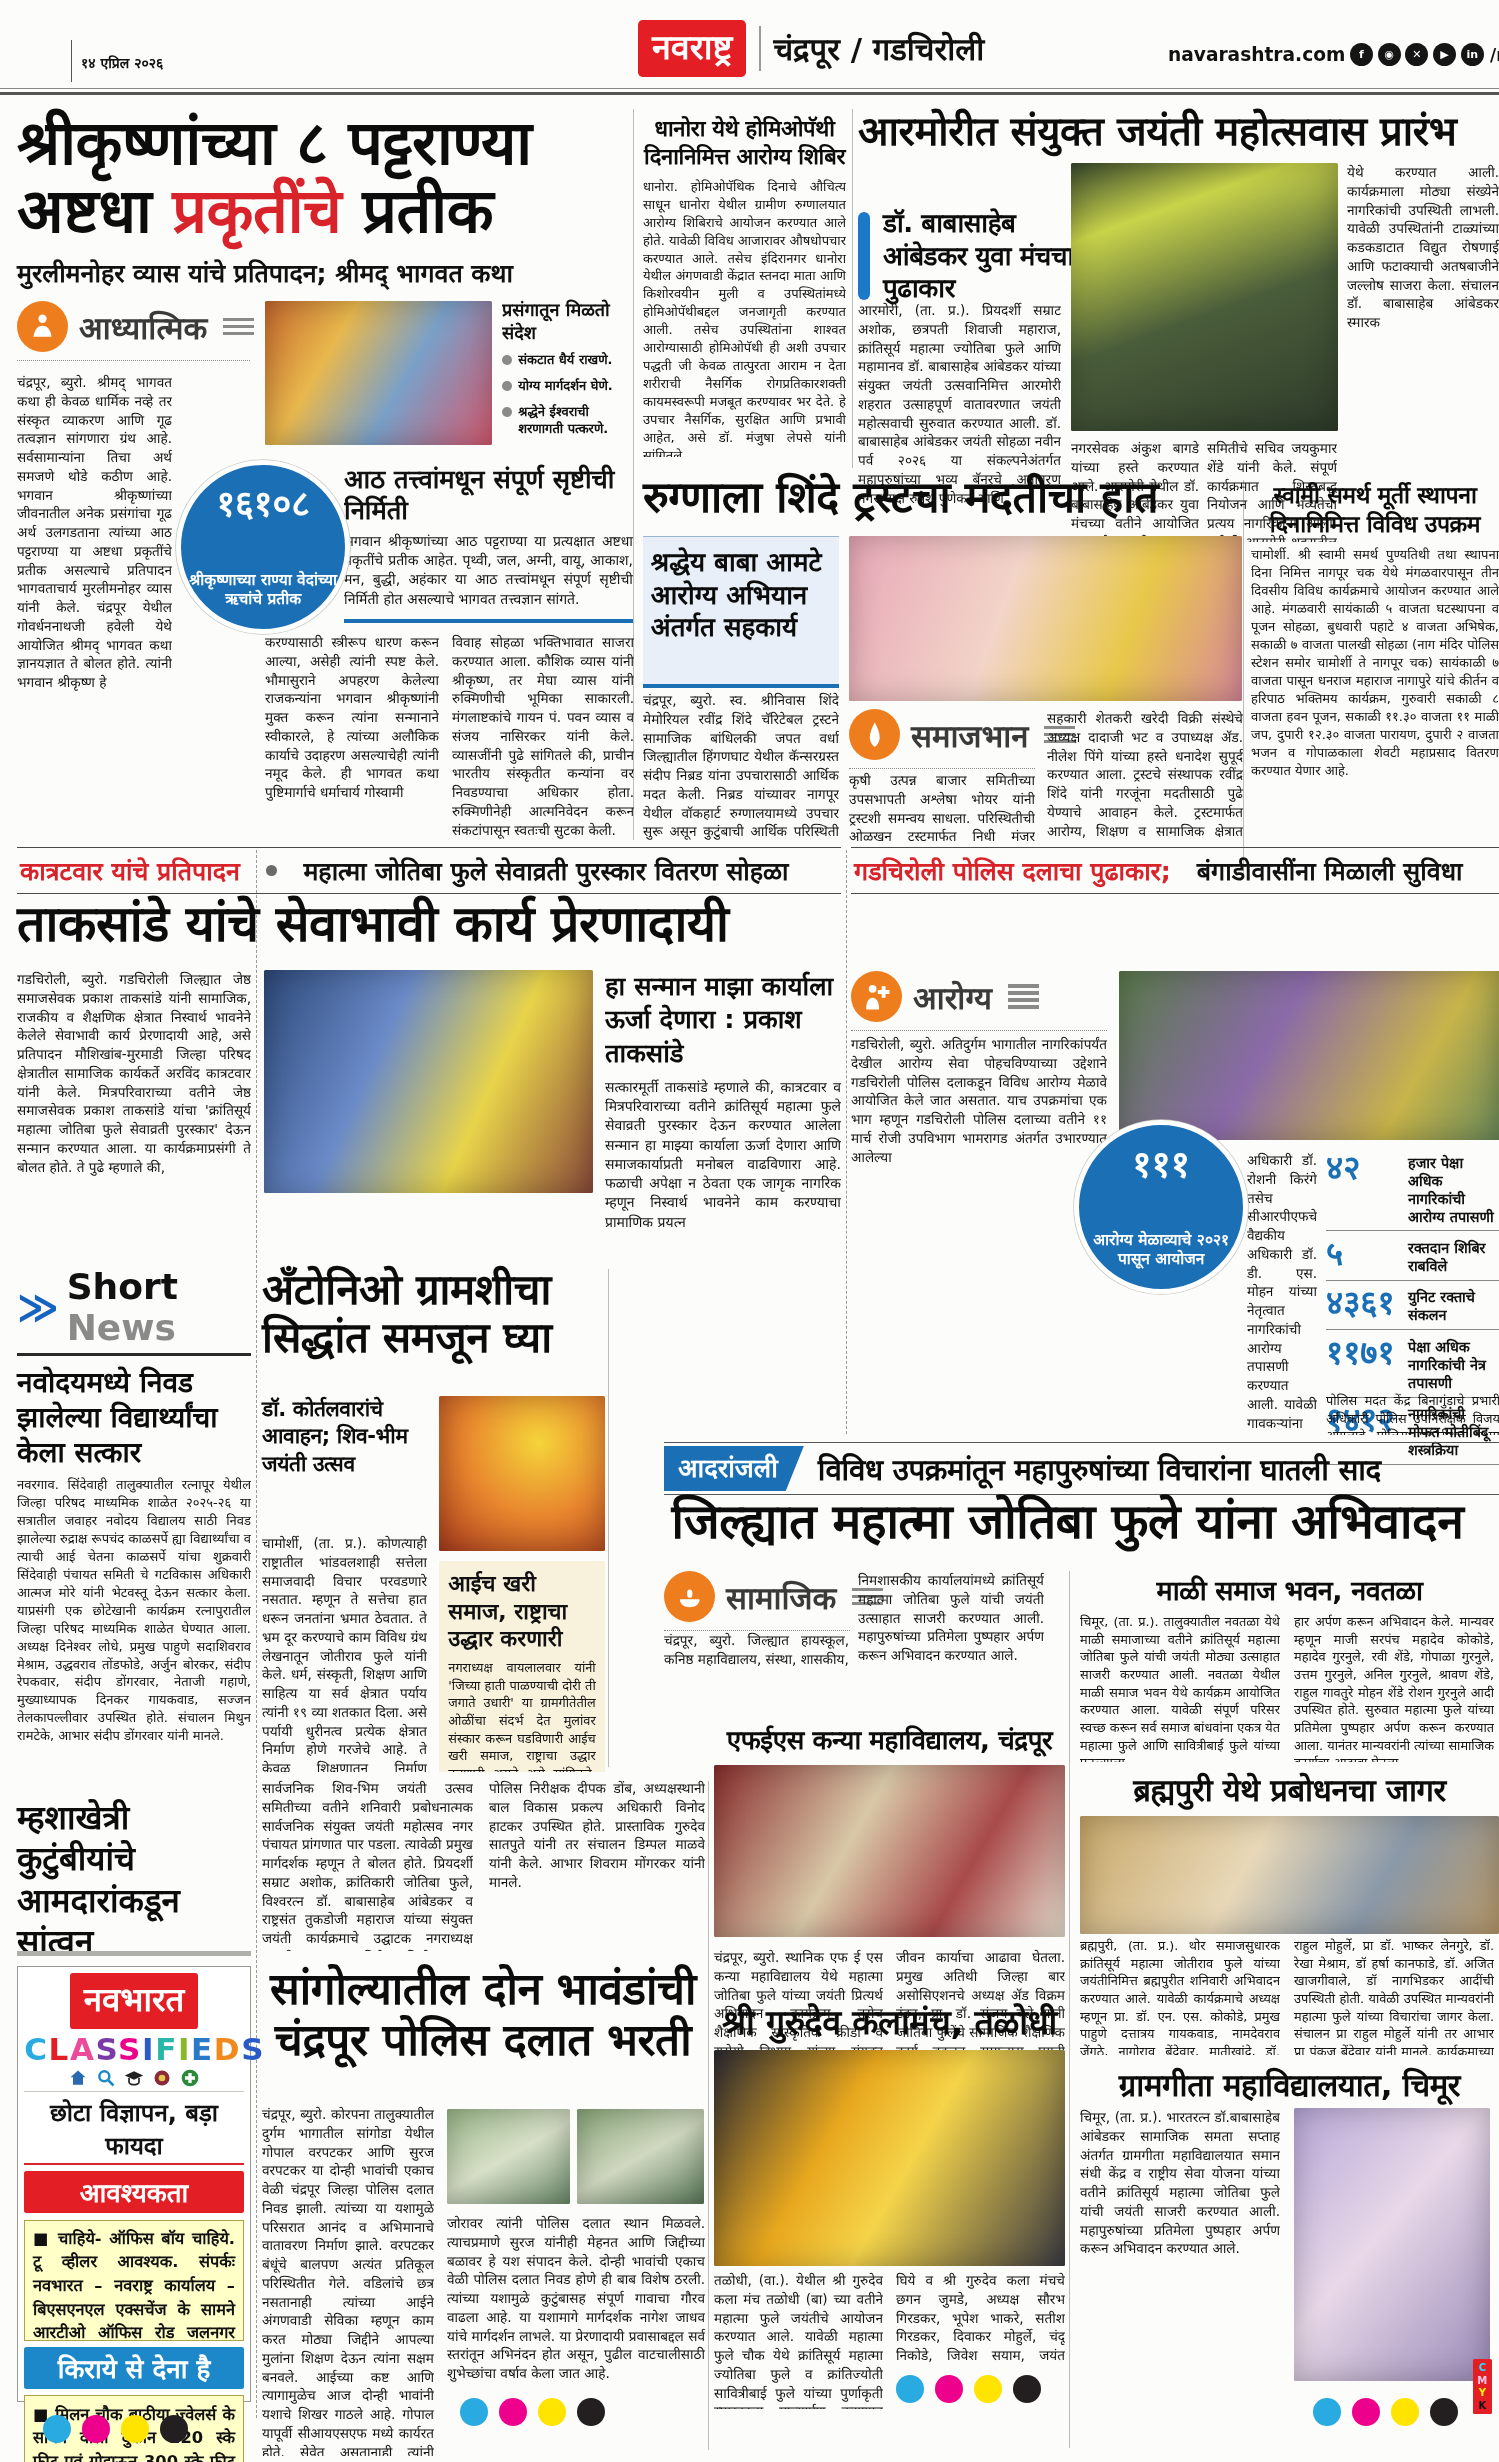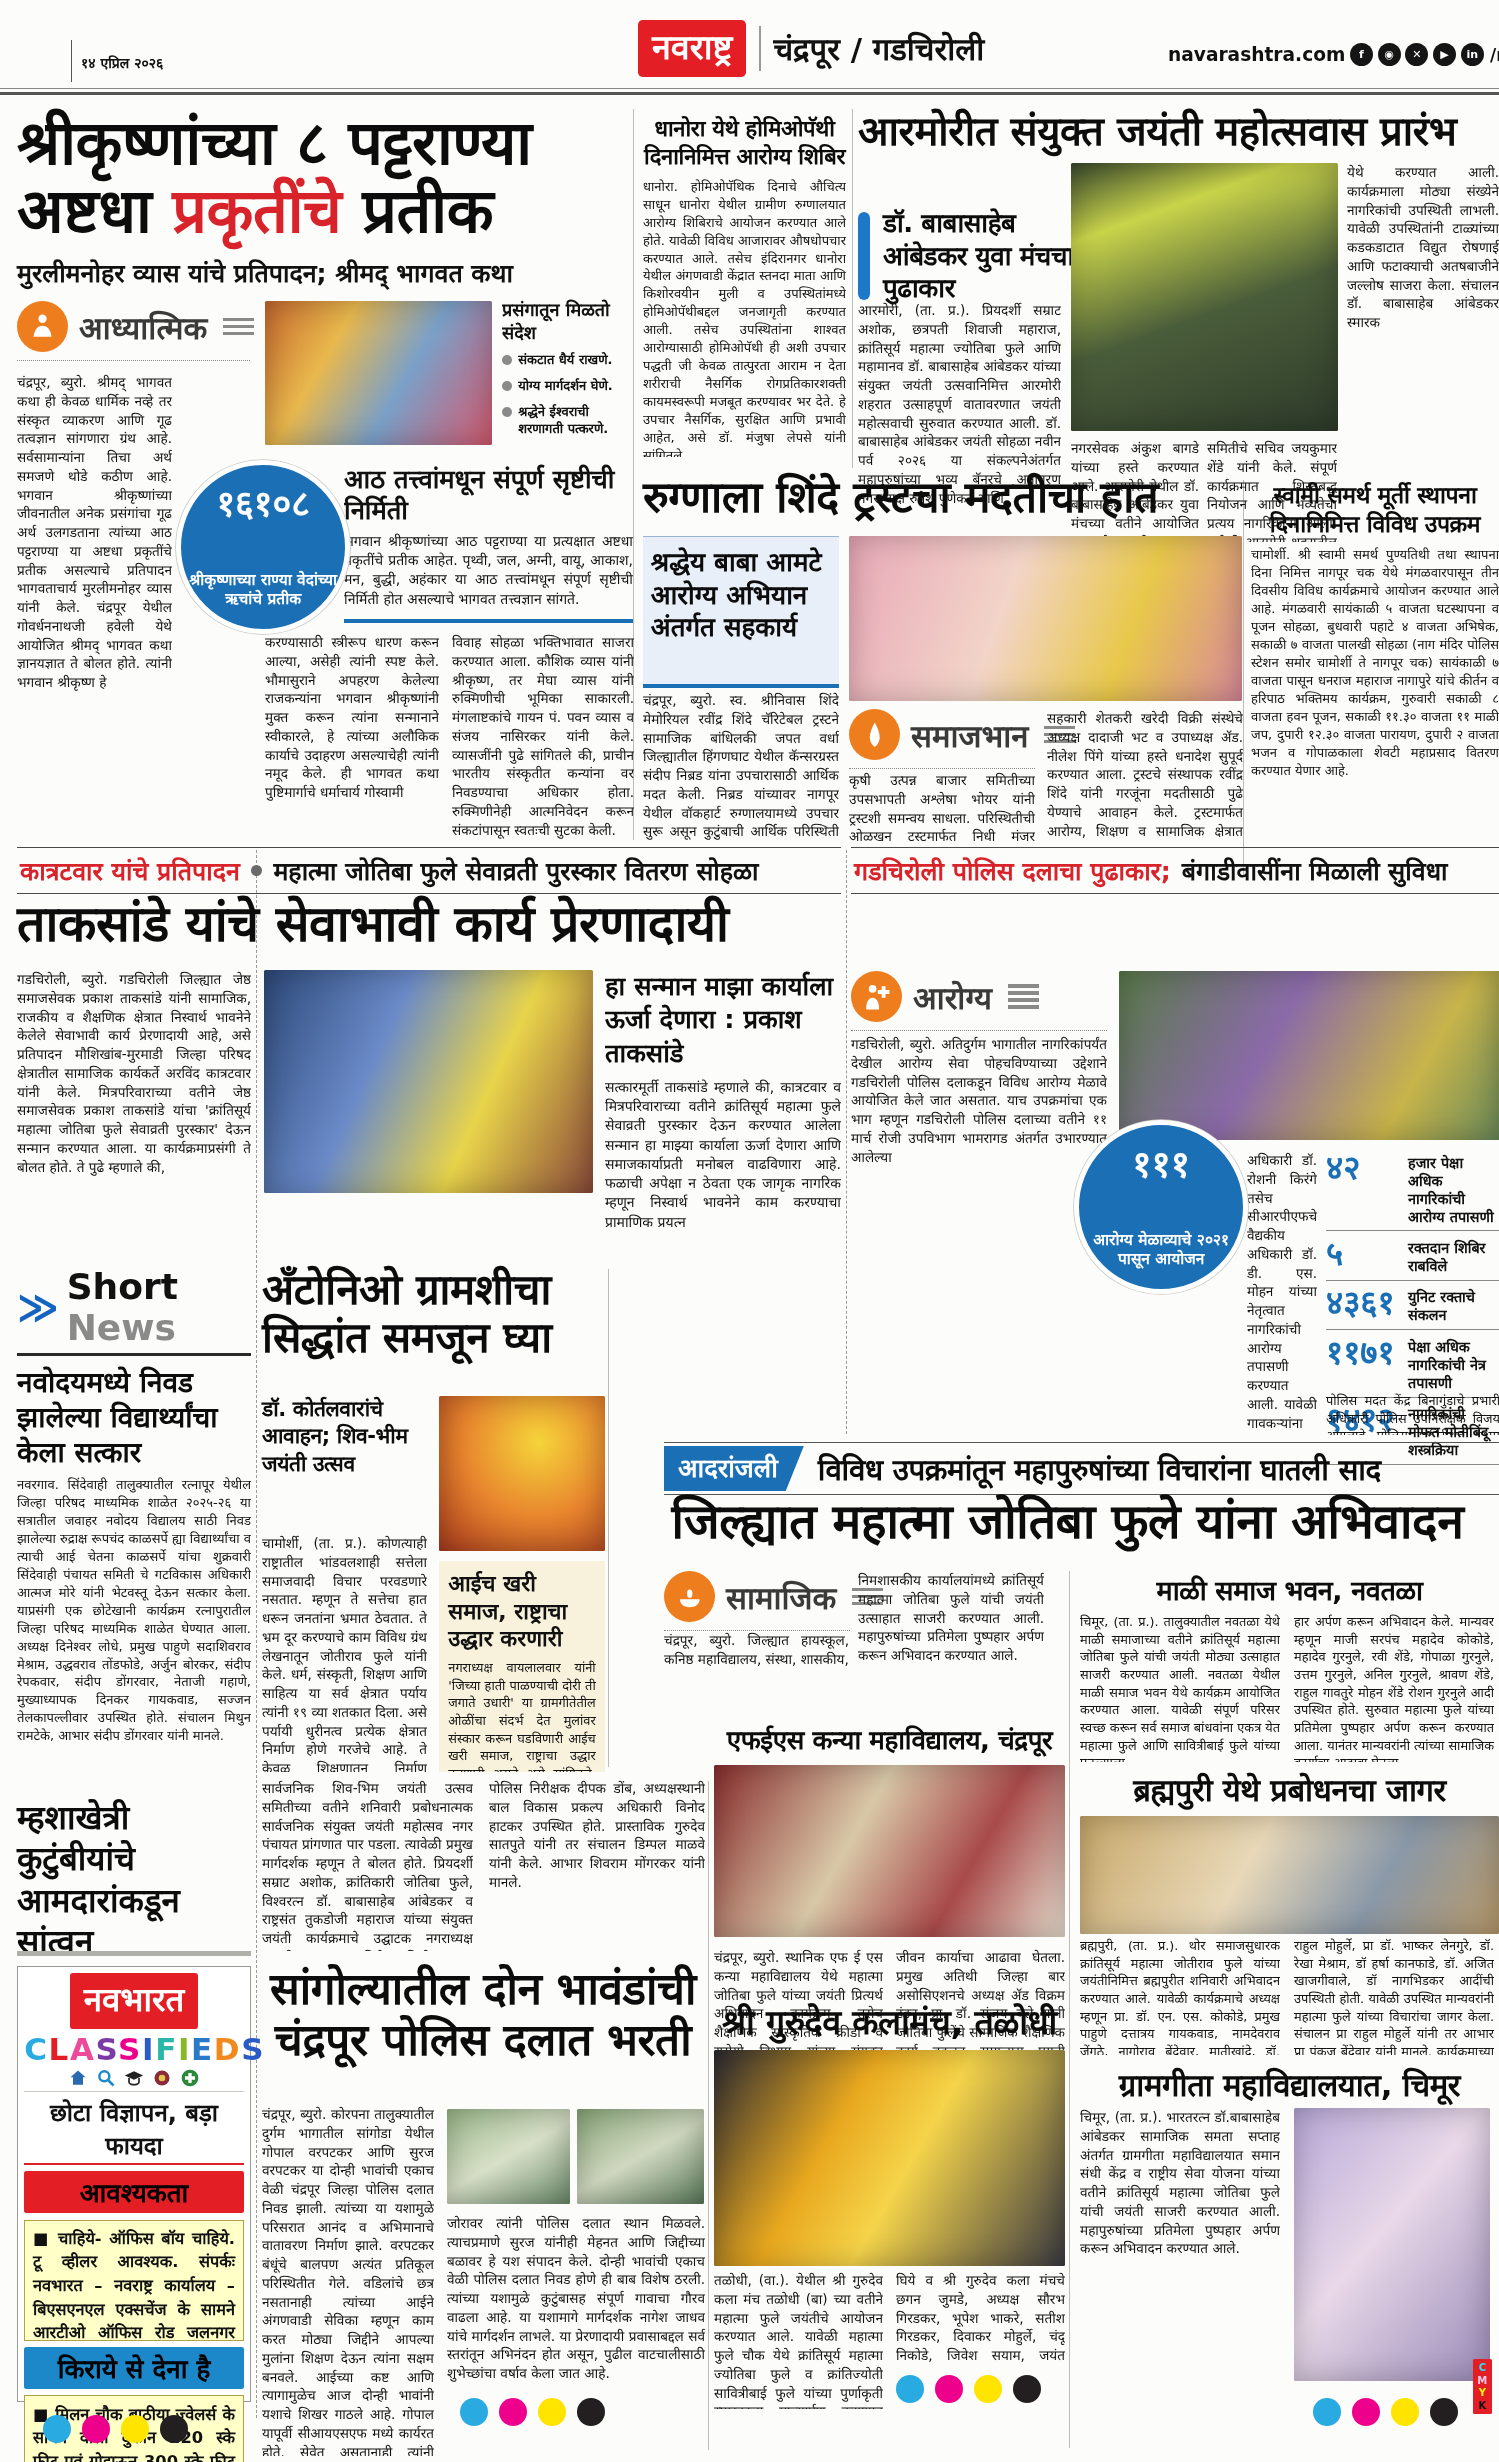--- a/index.html
+++ b/index.html
@@ -14,41 +14,41 @@
   .ph{border-radius:1.6px;box-shadow:inset 0 0 31px rgba(0,0,0,.25);}
   .badge{display:flex;align-items:center;gap:11px;border-bottom:1.6px dotted #8a8a84;padding-bottom:7.8px;}
   .bcirc{width:51px;height:51px;border-radius:50%;background:#ee7d1d;flex:none;
          display:flex;align-items:center;justify-content:center;}
   .blabel{font-size:31px;font-weight:800;color:#3a3a3a;white-space:nowrap;}
   .hamb{display:inline-flex;flex-direction:column;gap:3.9px;margin-left:4.7px;}
   .hamb i{width:31px;height:3.1px;background:#8a8a8a;display:block;}
   .bluecirc{border-radius:50%;background:#1a6fb5;color:#fff;display:flex;flex-direction:column;
             align-items:center;justify-content:center;text-align:center;border:5.4px solid #fff;
             box-shadow:0 0 0 0.8px #c8c8c2;z-index:5;gap:44px;}
-  .kick{display:flex;align-items:center;gap:11px;border-top:1.6px solid #4a4a4a;border-bottom:1.6px solid #4a4a4a;
+  .kick{display:flex;align-items:center;gap:26px;border-top:1.6px solid #4a4a4a;border-bottom:1.6px solid #4a4a4a;
         padding:5.4px 3.1px;font-weight:800;white-space:nowrap;overflow:hidden;}
   .kred{color:#d9232a;}
   .kdot{width:11.6px;height:11.6px;border-radius:50%;background:#6a6a6a;flex:none;}
   .statrow{display:flex;gap:11px;border-bottom:1.6px solid #8a8a84;padding:5.4px 0 4.7px 0;align-items:flex-start;}
   .statnum{font-size:33px;font-weight:800;color:#1a6fb5;min-width:71px;line-height:1;}
   .statlbl{font-size:14.4px;font-weight:700;line-height:1.25;padding-top:2.3px;}
   .mb{list-style:none;margin:7.8px 0 0 0;padding:0;}
   .mb li{display:flex;gap:6.2px;font-size:13px;font-weight:600;margin:0 0 9.3px 0;line-height:1.3;}
   .dotg{width:10px;height:10px;border-radius:50%;background:#8a8a8a;flex:none;margin-top:3.1px;}
   .soc{display:inline-flex;width:23px;height:23px;border-radius:50%;background:#151515;color:#fff;
        align-items:center;justify-content:center;font-size:11px;font-weight:700;margin-left:4.7px;}
   .logo{background:#e31e25;color:#fff;font-size:34px;font-weight:800;padding:3.1px 14px 7.8px;border-radius:4.7px;}
   .clsL span{font-size:31px;font-weight:800;letter-spacing:1.6px;}
   .clsL span:nth-child(1){color:#29abe2}.clsL span:nth-child(2){color:#e31e25}
   .clsL span:nth-child(3){color:#ec4a9a}.clsL span:nth-child(4){color:#7a3aa8}
   .clsL span:nth-child(5){color:#ec008c}.clsL span:nth-child(6){color:#2a5ac8}
   .clsL span:nth-child(7){color:#29b8a8}.clsL span:nth-child(8){color:#8ab82a}
   .clsL span:nth-child(9){color:#2a7ac8}.clsL span:nth-child(10){color:#f08a1e}
   .clsL span:nth-child(11){color:#2a5ac8}
-  .band{color:#000000;font-size:26px;font-weight:800;text-align:center;padding:3.1px 0;border-radius:2.3px;}
+  .band{color:#ffffff;font-size:26px;font-weight:800;text-align:center;padding:3.1px 0;border-radius:2.3px;}
   .adbox{background:#ffffc8;border:0.8px solid #b0a048;padding:6.2px 7.8px;font-size:16.3px;font-weight:700;
          line-height:1.45;text-align:justify;overflow:hidden;}
   .dots{display:flex;gap:11px;}
   .dots i{width:28px;height:28px;border-radius:50%;display:block;}
   .dots i:nth-child(1){background:#29abe2}.dots i:nth-child(2){background:#ec008c}
   .dots i:nth-child(3){background:#ffe400}.dots i:nth-child(4){background:#231f20}
   .subheadbox{background:#e9eff8;border-top:1.6px solid #9ab4d4;border-bottom:4.7px solid #1a6fb5;
               padding:9.3px 7.8px;font-size:26px;line-height:1.25;font-weight:800;color:#0c0c0c;}
   .bluebarwrap{position:relative;padding-left:25px;}
   .bluebar{position:absolute;left:0;top:4.7px;bottom:4.7px;width:11.6px;background:#1e78c8;border-radius:7px;}

